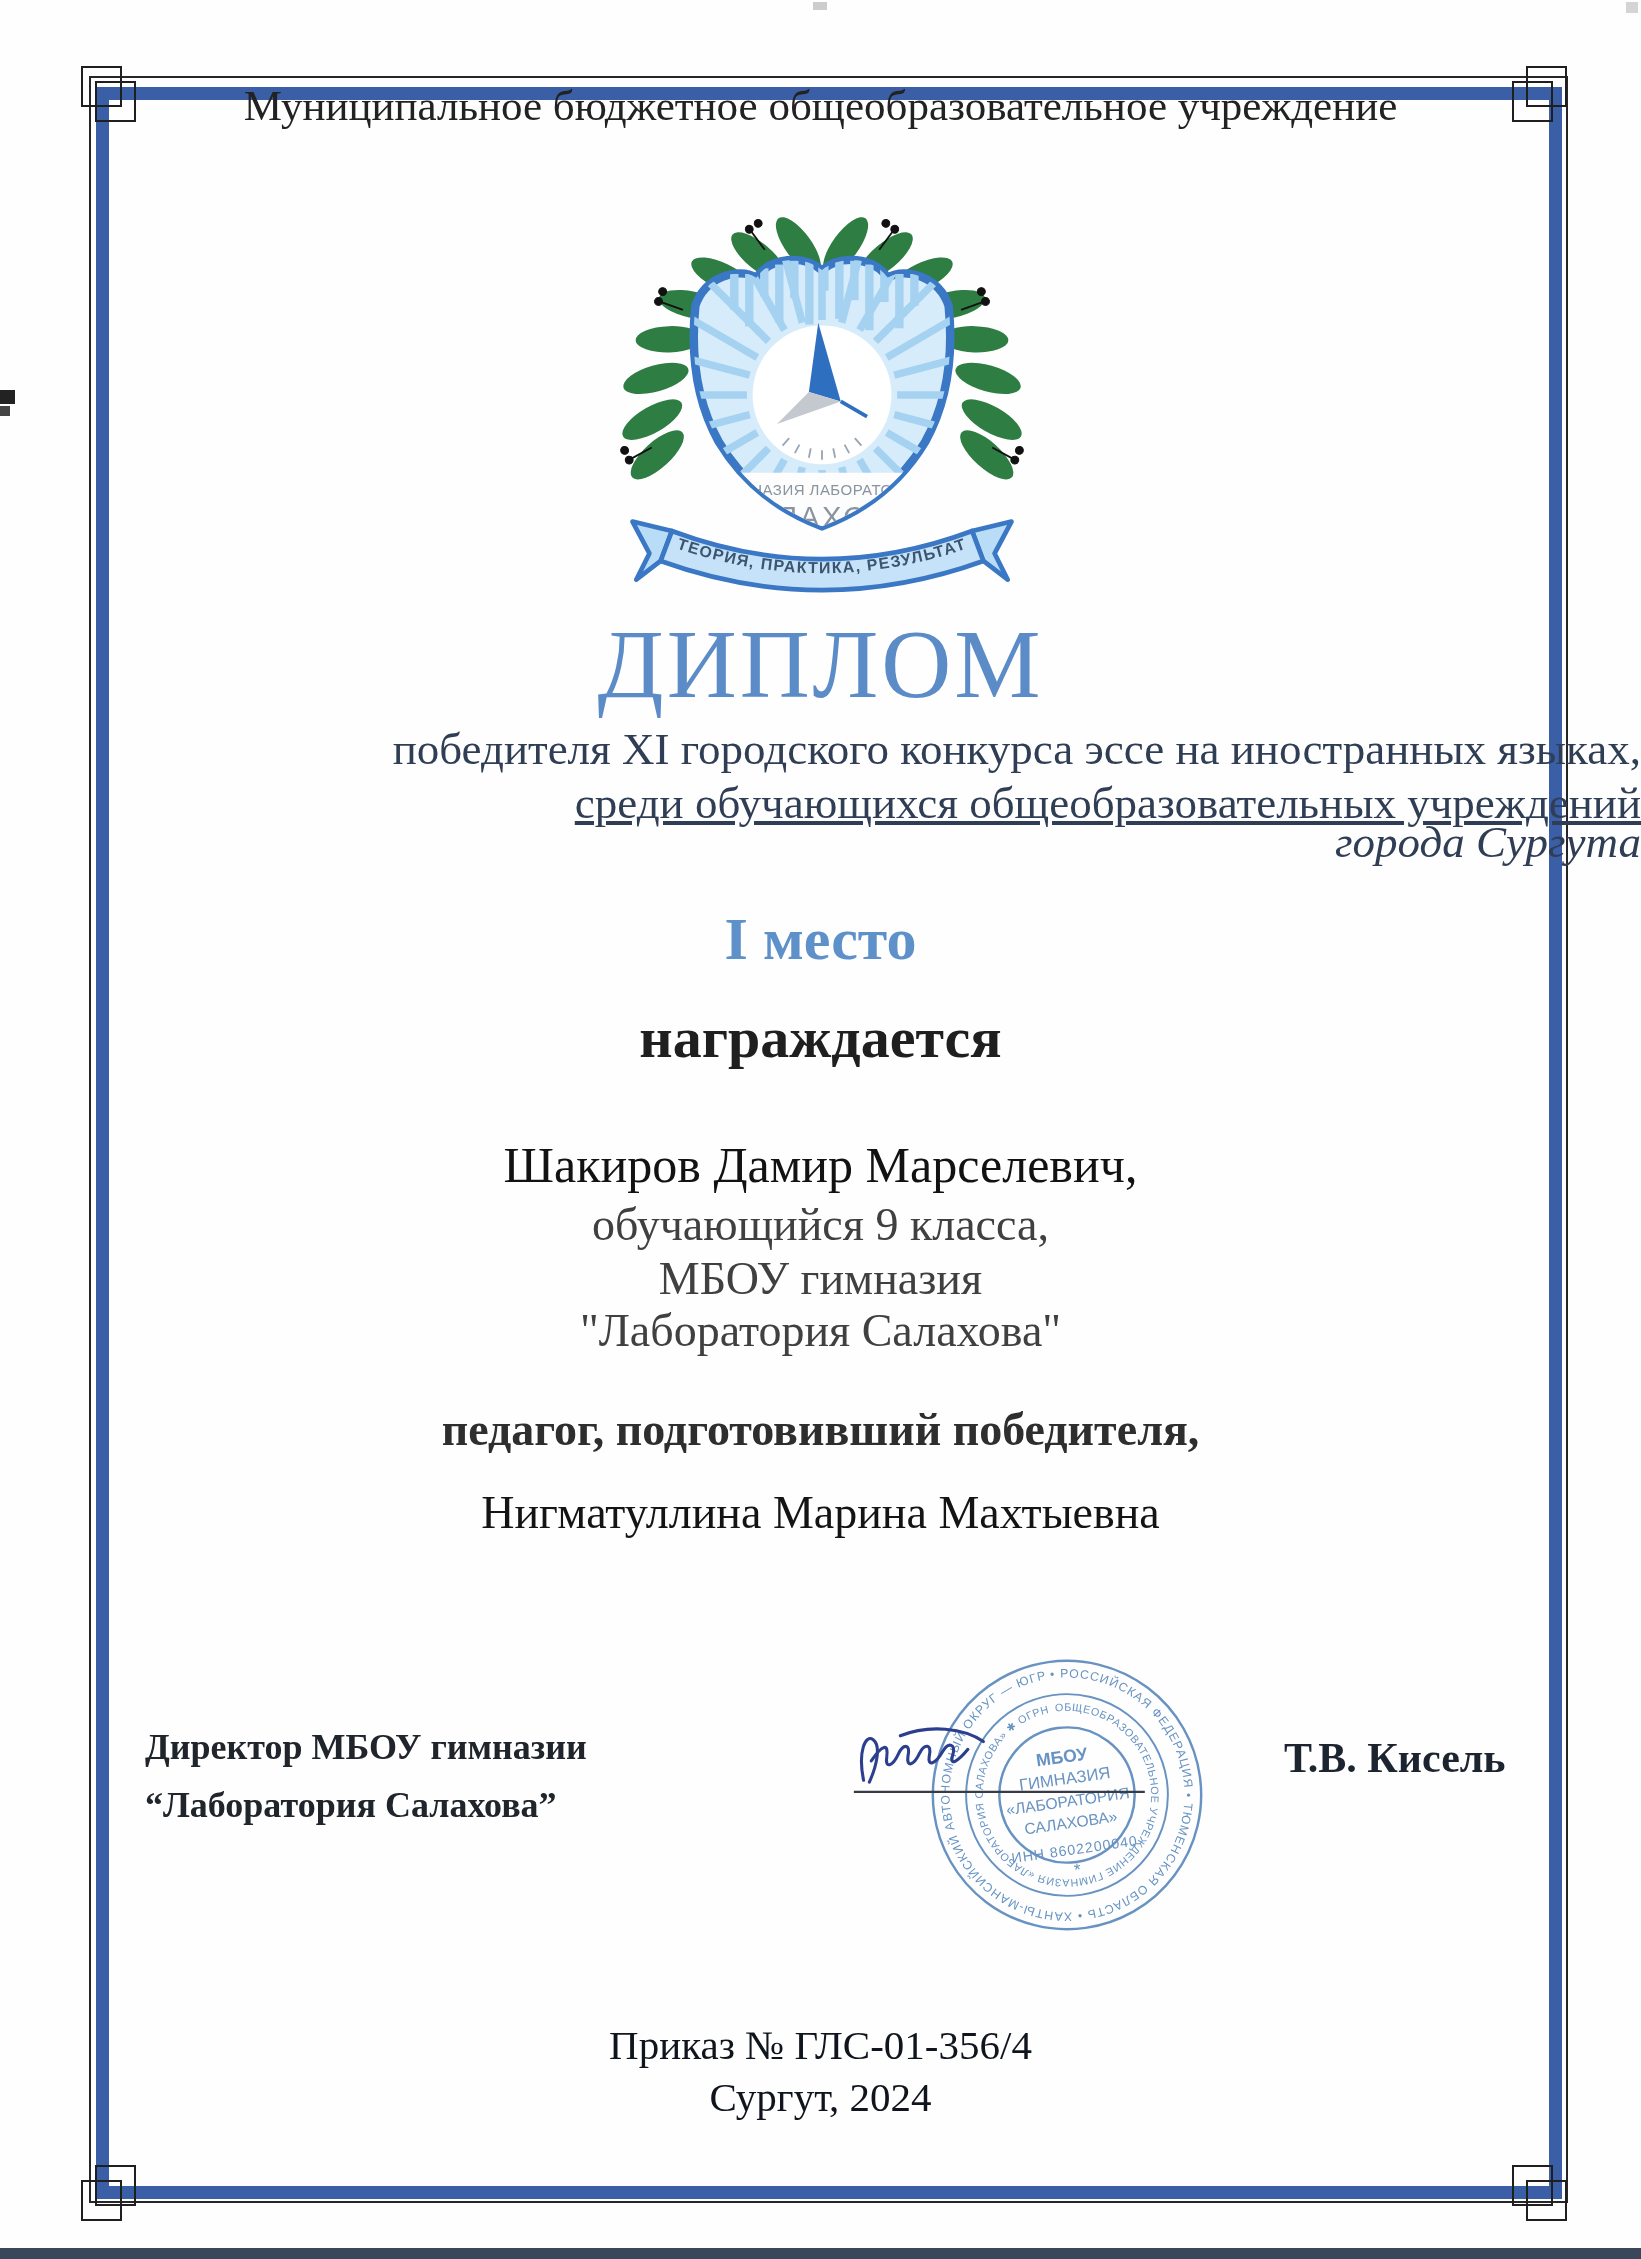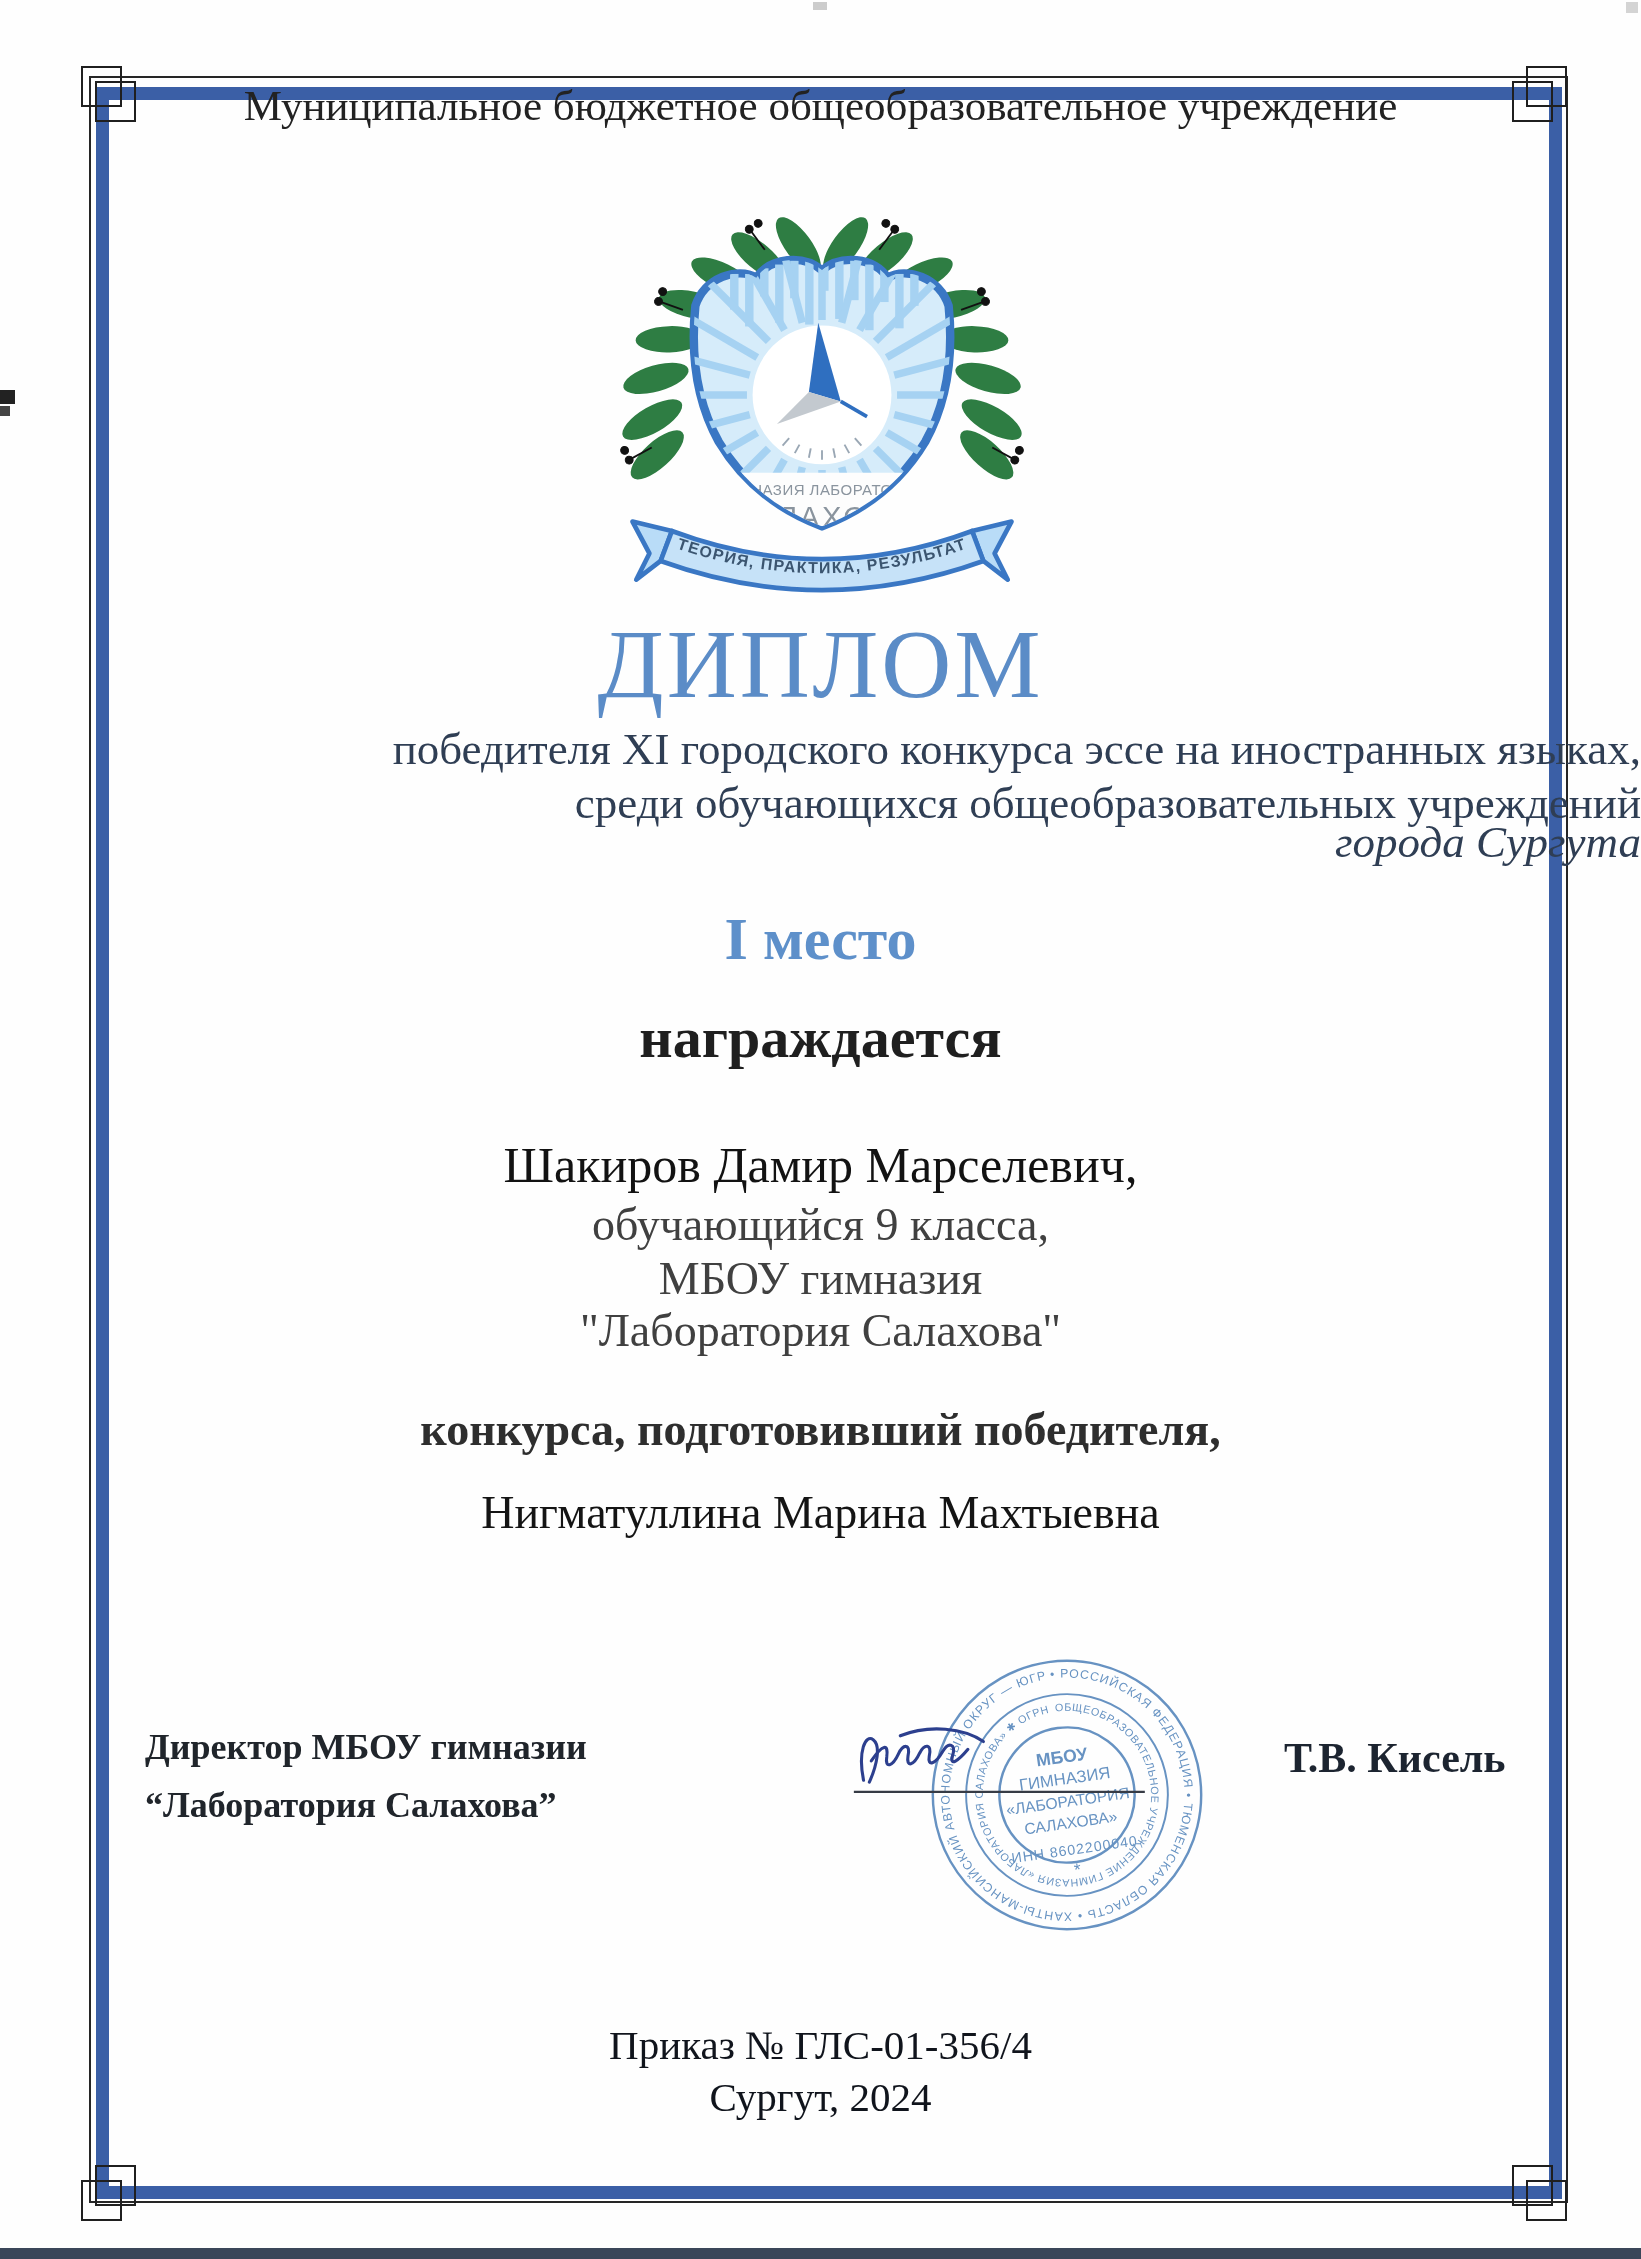--- a/index.html
+++ b/index.html
@@ -220,32 +220,32 @@
       <path d="M 380,340 L 422,330 L 404,364 L 418,392 L 392,372 Z" fill="#b9dcf7" stroke="#3a77c4" stroke-width="5" stroke-linejoin="round"></path>
       <path d="M 60,340 Q 220,400 380,340 L 392,372 Q 220,434 48,372 Z" fill="#c6e2f8" stroke="#3a77c4" stroke-width="5" stroke-linejoin="round"></path>
       <text class="seal-sans" font-size="17" letter-spacing="1.5" fill="#3b5570" font-weight="bold">
         <textPath href="#ribbonTextPath" startOffset="50%" text-anchor="middle">ТЕОРИЯ, ПРАКТИКА, РЕЗУЛЬТАТ</textPath>
       </text>
     </g>
   </svg>
 
   <div class="txt title" style="top:614px;">ДИПЛОМ</div>
   <div class="txt sub" style="top:726px;">победителя XI городского конкурса эссе на иностранных языках,</div>
-  <div class="txt sub" style="top:780px;">среди обучающихся общеобразовательных учреждений</div>
+  <div class="txt sub" style="top:780px;text-decoration:underline;">среди обучающихся общеобразовательных учреждений</div>
   <div class="txt sub" style="top:819px;font-style:italic;">города Сургута</div>
 
   <div class="txt place" style="top:884px;">I место</div>
   <div class="txt award" style="top:1008px;">награждается</div>
 
   <div class="txt name" style="top:1139px;">Шакиров Дамир Марселевич,</div>
   <div class="txt detail" style="top:1201px;">обучающийся 9 класса,</div>
   <div class="txt detail" style="top:1255px;">МБОУ гимназия</div>
   <div class="txt detail" style="top:1307px;">"Лаборатория Салахова"</div>
 
-  <div class="txt teacher-label" style="top:1406px;">конкурса, подготовивший победителя,</div>
+  <div class="txt teacher-label" style="top:1406px;">педагог, подготовивший победителя,</div>
   <div class="txt teacher-name" style="top:1489px;">Нигматуллина Марина Махтыевна</div>
 
   <div class="left-txt director" style="left:145px;top:1726px;">Директор МБОУ гимназии</div>
   <div class="left-txt director" style="left:145px;top:1784px;">“Лаборатория Салахова”</div>
 
   <svg class="seal" viewBox="0 0 290 290">
     <defs>
       <path id="sealOuterPath" d="M 145,25 A 120,120 0 1 1 144.9,25"></path>
       <path id="sealInnerPath" d="M 145,59 A 86,86 0 1 1 144.9,59"></path>
     </defs>

